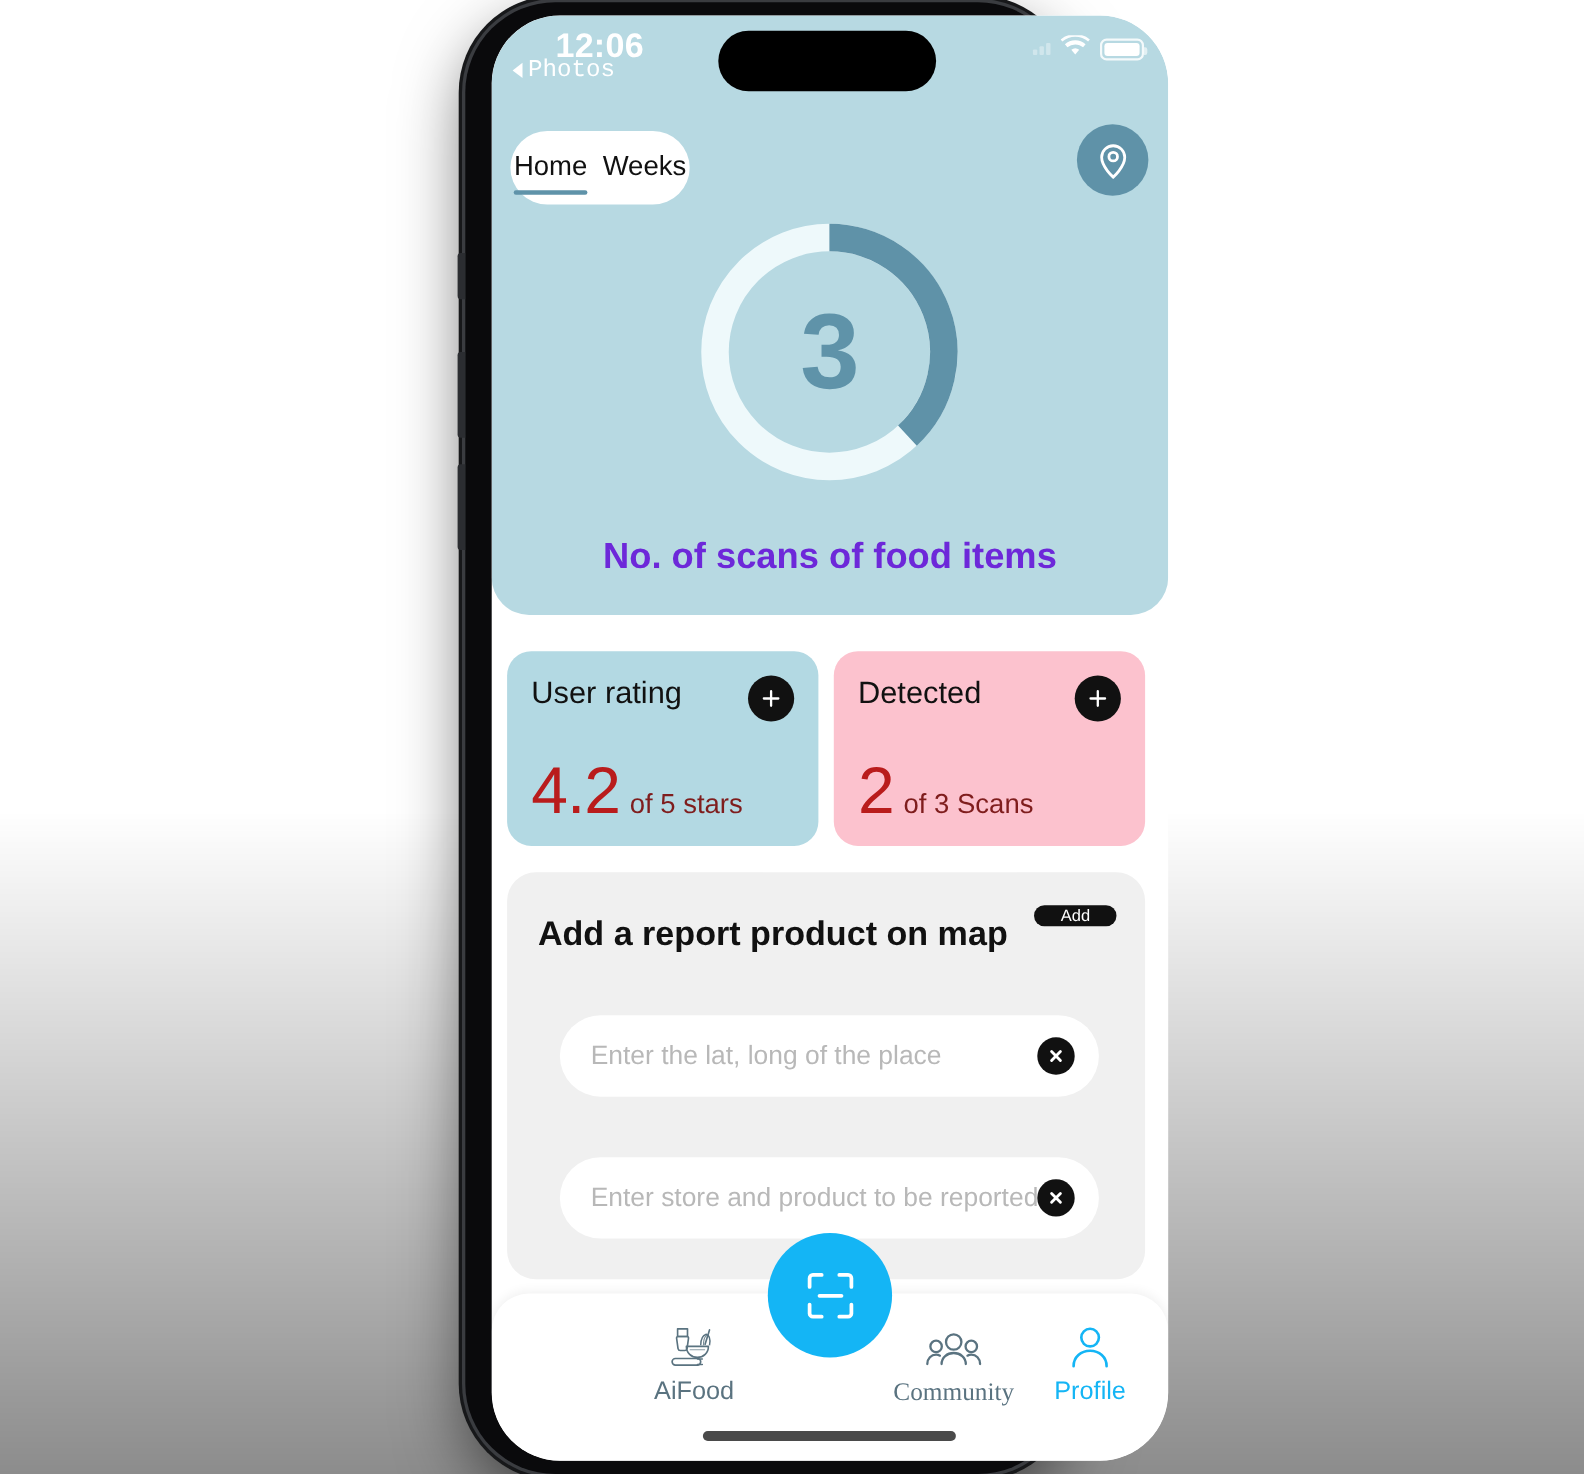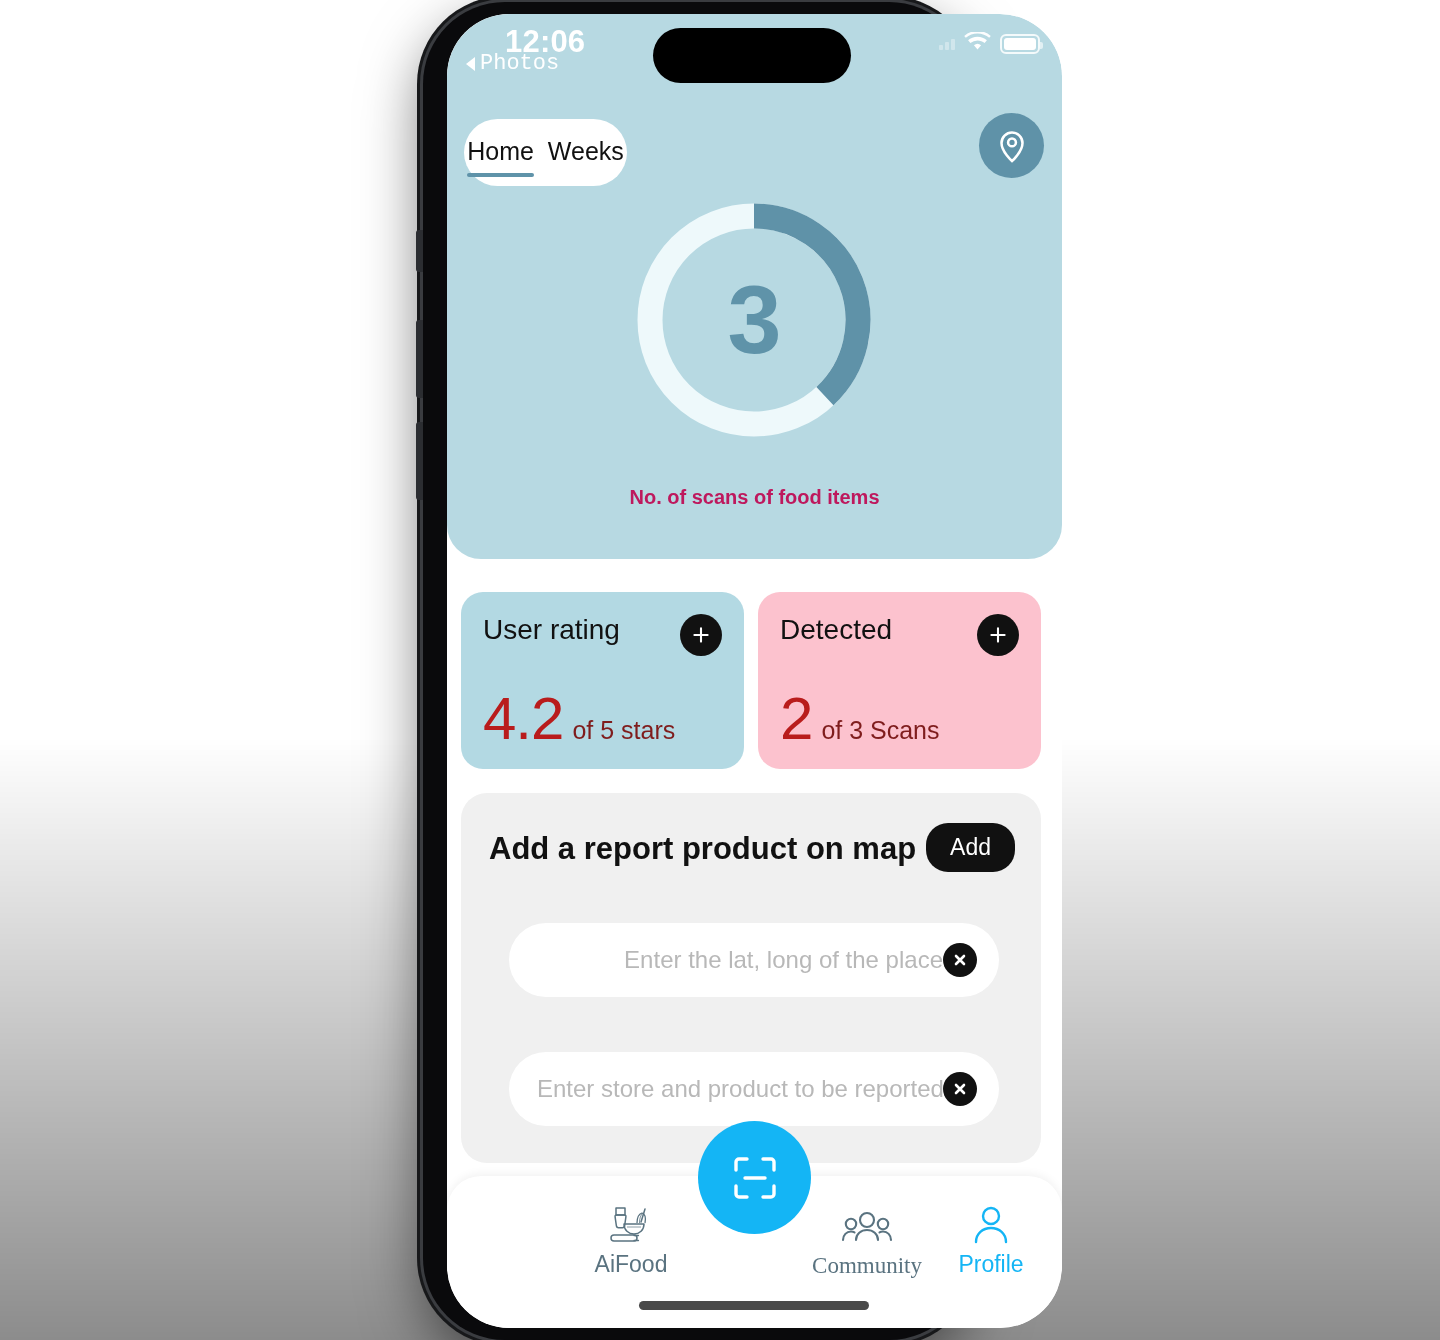--- a/index.html
+++ b/index.html
@@ -210,23 +210,23 @@
   #donut-wrap {
     position: absolute;
     left: 183px; top: 182px;
     width: 248px; height: 248px;
   }
   #donut-title {
     position: absolute;
     left: 0; top: 472px;
     width: 615px;
     text-align: center;
-    font-size: 20px;
+    font-size: 33px;
     font-weight: 700;
-    color: #be185d;
+    color: #6d28d9;
   }
   #donut-value {
     position: absolute;
     left: 0; top: 0;
     width: 248px; height: 248px;
     display: flex;
     align-items: center;
     justify-content: center;
     font-size: 97px;
     font-weight: 700;
@@ -278,36 +278,35 @@
 
   
   #report-panel {
     position: absolute;
     left: 14px; top: 779px;
     width: 580px;
     height: 370px;
     background: #f0f0f0;
     border-radius: 26px;
     padding: 30px 26px;
-    text-align: right;
   }
   #report-title {
     font-size: 31px;
     font-weight: 700;
     color: #111;
     position: absolute;
     left: 28px; top: 38px;
   }
   #report-add {
     position: absolute;
     right: 26px; top: 30px;
     background: #111;
     color: #fff;
-    font-size: 23px;
-    padding: 11px 24px;
+    font-size: 15px;
+    padding: 1px 24px;
     border-radius: 22px;
     cursor: pointer;
   }
   .report-input {
     position: absolute;
     left: 48px;
     width: 490px;
     height: 74px;
     background: #ffffff;
     border-radius: 37px;

